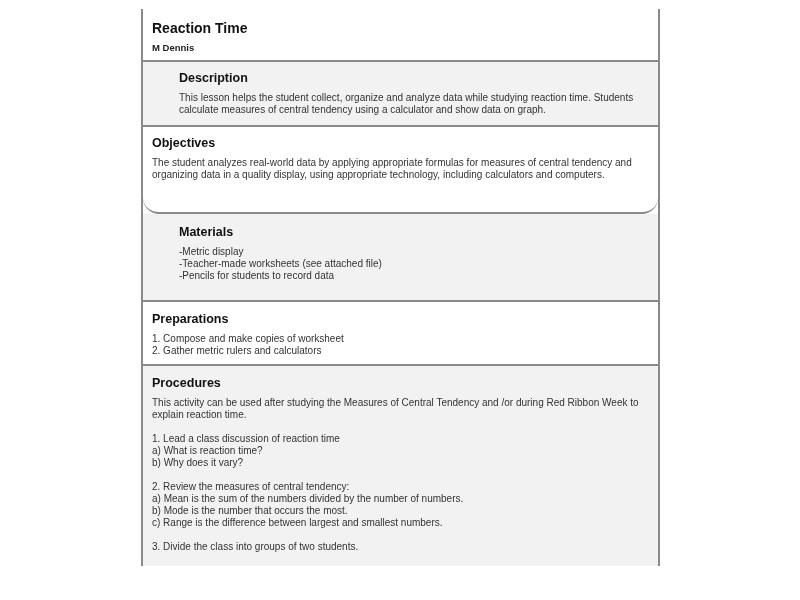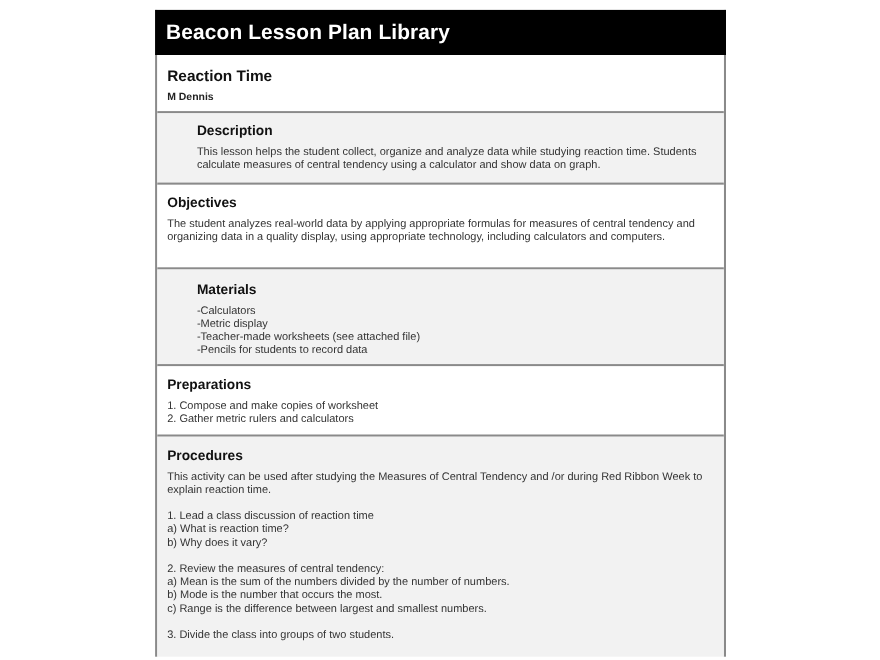--- a/index.html
+++ b/index.html
@@ -71,49 +71,45 @@
       color: #333;
     }
     .line { display: block; white-space: nowrap; }
     .gap { height: 12px; }
   </style>
 </head>
 <body>
 
 <div class="page">
 
-  <div class="banner">
-    <span class="banner-title">Beacon Lesson Plan Library</span>
-  </div>
 
   <div class="section white" style="height:53px;">
     <div class="lesson-title">Reaction Time</div>
     <div class="author">M Dennis</div>
   </div>
 
   <div class="section gray" style="height:65px;padding-left:36px;">
     <div class="sec-heading">Description</div>
     <div class="body-text">
       <span class="line">This lesson helps the student collect, organize and analyze data while studying reaction time. Students</span>
       <span class="line">calculate measures of central tendency using a calculator and show data on graph.</span>
     </div>
   </div>
 
-  <div class="section white" style="height:77px;">
+  <div class="section white" style="height:87px;border-radius:16px;">
     <div class="sec-heading">Objectives</div>
     <div class="body-text">
       <span class="line">The student analyzes real-world data by applying appropriate formulas for measures of central tendency and</span>
       <span class="line">organizing data in a quality display, using appropriate technology, including calculators and computers.</span>
     </div>
   </div>
 
   <div class="section gray" style="height:88px;padding-left:36px;">
     <div class="sec-heading" style="margin-top:3px;">Materials</div>
     <div class="body-text">
-      <span class="line">-Calculators</span>
       <span class="line">-Metric display</span>
       <span class="line">-Teacher-made worksheets (see attached file)</span>
       <span class="line">-Pencils for students to record data</span>
     </div>
   </div>
 
   <div class="section white" style="height:64px;">
     <div class="sec-heading" style="margin-top:2px;">Preparations</div>
     <div class="body-text">
       <span class="line">1. Compose and make copies of worksheet</span>

